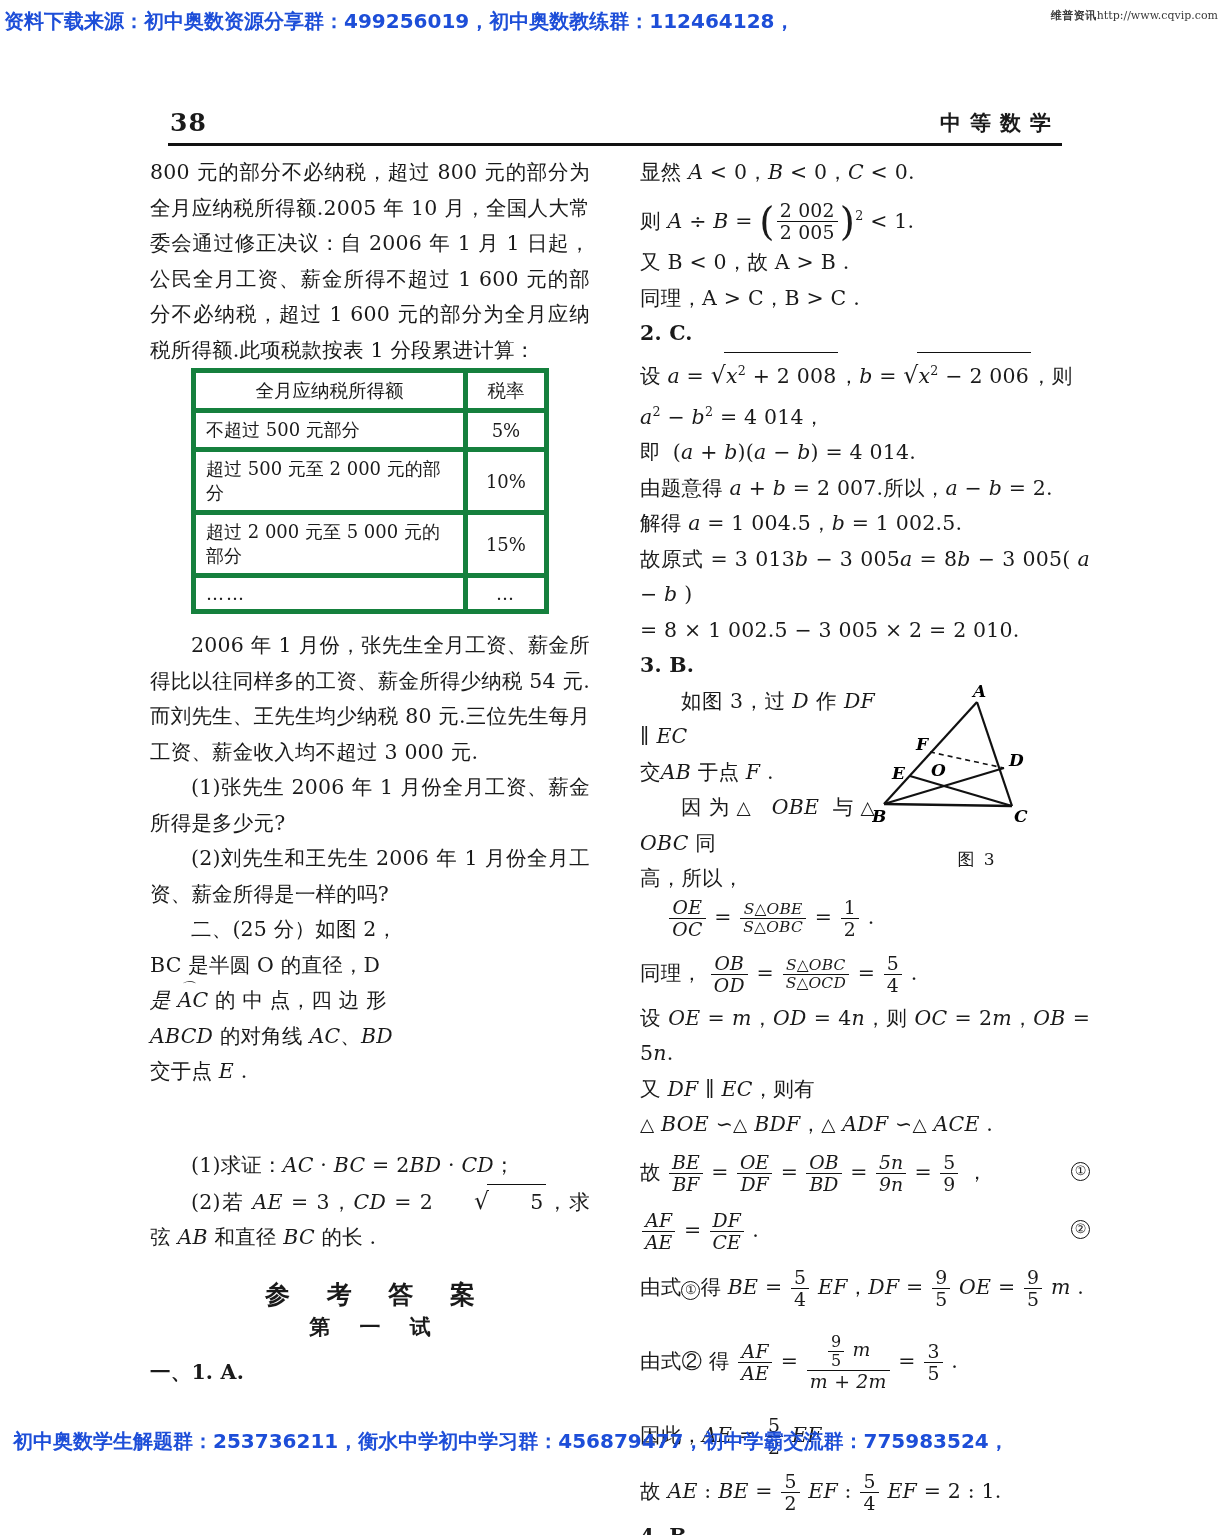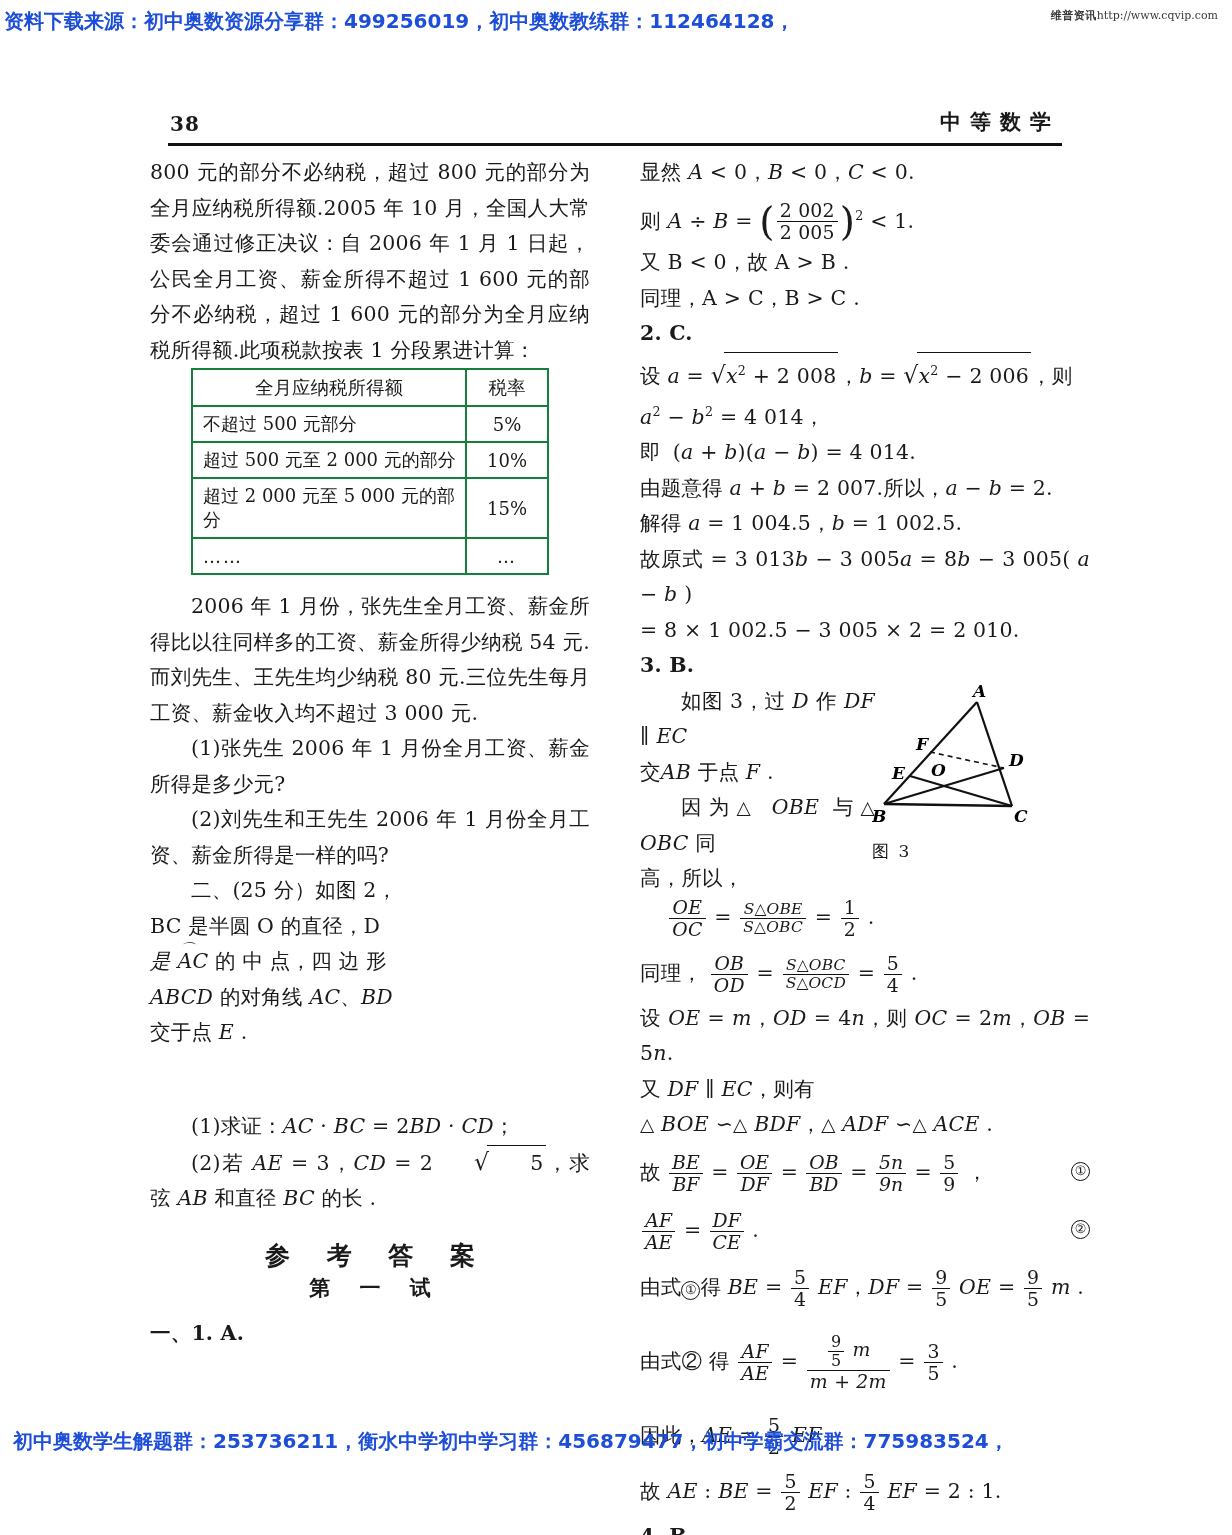--- a/index.html
+++ b/index.html
@@ -44,21 +44,21 @@
   #page-header {
     position: absolute;
     top: 108px;
     left: 170px;
     width: 890px;
     display: flex;
     justify-content: space-between;
     align-items: flex-end;
     font-size: 19px;
   }
-  #page-header .folio { font-weight: bold; font-size: 20px; letter-spacing: 1px; }
+  #page-header .folio { font-weight: bold; font-size: 25px; letter-spacing: 1px; }
   #page-header .journal {
     font-weight: bold;
     font-size: 21px;
     letter-spacing: 9px;
   }
   #header-rule {
     position: absolute;
     top: 143px;
     left: 168px;
     width: 894px;
@@ -103,39 +103,39 @@
     letter-spacing: 6px;
     padding-left: 6px;
   }
   table.tax {
     border-collapse: collapse;
     width: 358px;
     margin: 0 auto;
     background: #fff;
   }
   table.tax td, table.tax th {
-    border: 2px solid #15803d;
+    border: 5px solid #15803d;
     font-size: 18px;
     font-weight: normal;
     padding: 5px 8px;
     height: 36px;
   }
   table.tax .c1 { width: 268px; }
   table.tax .c2 { width: 80px; text-align: center; }
   table.tax thead td { text-align: center; font-size: 18.5px; }
   table.tax tbody td.c1 { text-align: left; padding-left: 10px; }
   table.tax td.dots { text-align: center; letter-spacing: 2px; }
 
   
   .figwrap { position: relative; }
   .figcap {
-    text-align: left;
+    text-align: center;
     font-size: 17px;
     letter-spacing: 2px;
-    margin-top: 2px;
+    margin-top: 10px;
   }
   #fig3-box {
     position: absolute;
     left: 232px;
     top: 0px;
     width: 210px;
     height: 178px;
   }
 
   

